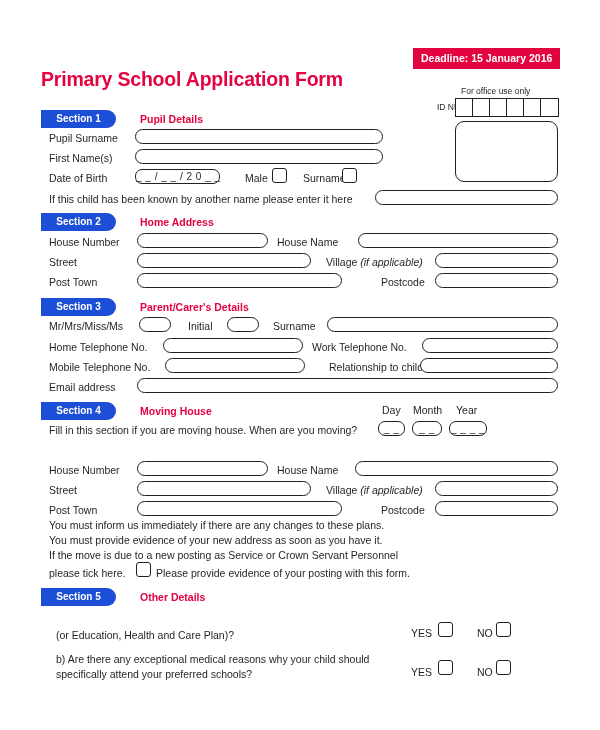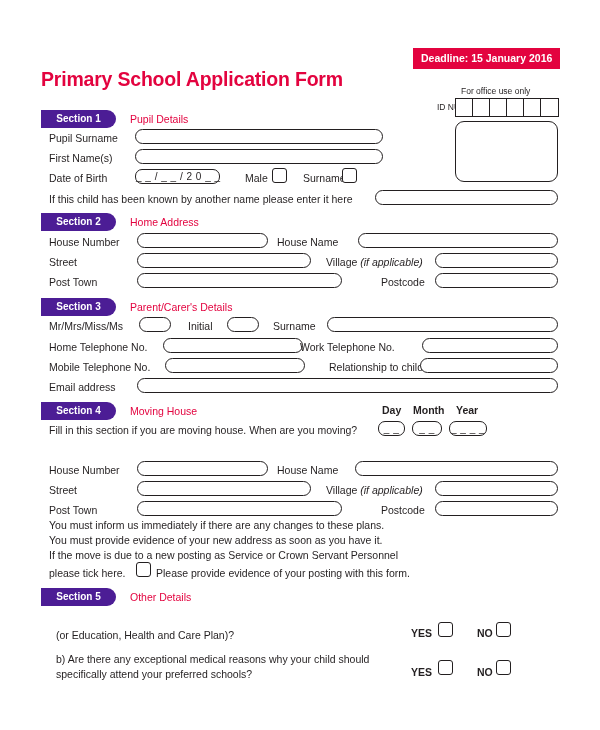--- a/index.html
+++ b/index.html
@@ -7,21 +7,21 @@
     width:600px;height:730px;
     background:#ffffff;
     font-family:"Liberation Sans", sans-serif;
     color:#231f20;
     overflow:hidden;
   }
   .page{position:relative;width:600px;height:730px;}
 
   
   .lbl{font-size:10.5px;color:#231f20;white-space:nowrap;line-height:1;}
-  .bold{font-weight:bold;}
+  .bold{font-weight:normal;}
   .ital{font-style:italic;}
 
   .fld{
     box-sizing:border-box;
     height:15px;
     border:1.2px solid #231f20;
     border-radius:8px;
     background:#fff;
   }
 
@@ -85,32 +85,32 @@
     position:absolute;left:455px;top:121px;
     width:103px;height:61px;
     border:1.2px solid #231f20;border-radius:9px;background:#fff;
     box-sizing:border-box;
   }
 
   
   .sec{position:absolute;left:41px;}
   .sec .badge{
     display:inline-block;
-    background:#4c1d95;color:#fff;
+    background:#1d4ed8;color:#fff;
     font-size:10px;font-weight:bold;
     width:75px;
     padding:3px 0 4px 0;
     text-align:center;
     border-radius:0 9px 9px 0;
     vertical-align:middle;
   }
   .sec .secname{
     display:inline-block;
-    margin-left:14px;
-    font-size:10.5px;font-weight:normal;color:#e3033f;
+    margin-left:24px;
+    font-size:10.5px;font-weight:bold;color:#e3033f;
     vertical-align:middle;
   }
 
   .abs{position:absolute;}
   .para{
     position:absolute;left:49px;
     font-size:10.5px;color:#231f20;line-height:15.5px;white-space:nowrap;
   }
 </style>
 </head>
@@ -183,21 +183,21 @@
 
   <div class="lbl abs" style="left:49px;top:321px;">Mr/Mrs/Miss/Ms</div>
   <div class="fld abs" style="left:139px;top:317px;width:32px;"></div>
   <div class="lbl abs" style="left:188px;top:321px;">Initial</div>
   <div class="fld abs" style="left:227px;top:317px;width:32px;"></div>
   <div class="lbl abs" style="left:273px;top:321px;">Surname</div>
   <div class="fld abs" style="left:327px;top:317px;width:231px;"></div>
 
   <div class="lbl abs" style="left:49px;top:342px;">Home Telephone No.</div>
   <div class="fld abs" style="left:163px;top:338px;width:140px;"></div>
-  <div class="lbl abs" style="left:300px;top:342px;">Work Telephone No.</div>
+  <div class="lbl abs" style="left:312px;top:342px;">Work Telephone No.</div>
   <div class="fld abs" style="left:422px;top:338px;width:136px;"></div>
 
   <div class="lbl abs" style="left:49px;top:362px;">Mobile Telephone No.</div>
   <div class="fld abs" style="left:165px;top:358px;width:140px;"></div>
   <div class="lbl abs" style="left:309px;top:362px;margin-left:20px;">Relationship to child</div>
   <div class="fld abs" style="left:420px;top:358px;width:138px;"></div>
 
   <div class="lbl abs" style="left:49px;top:382px;">Email address</div>
   <div class="fld abs" style="left:137px;top:378px;width:421px;"></div>
 

